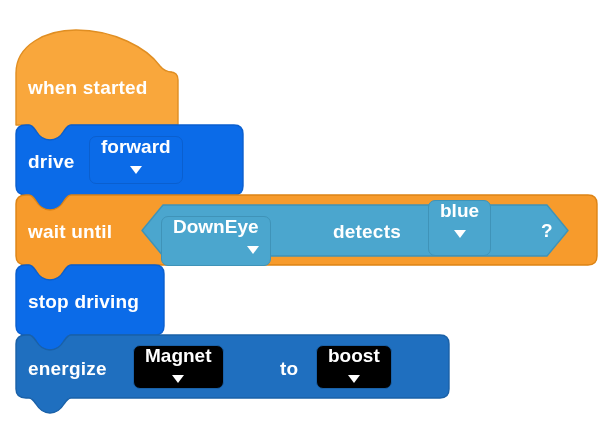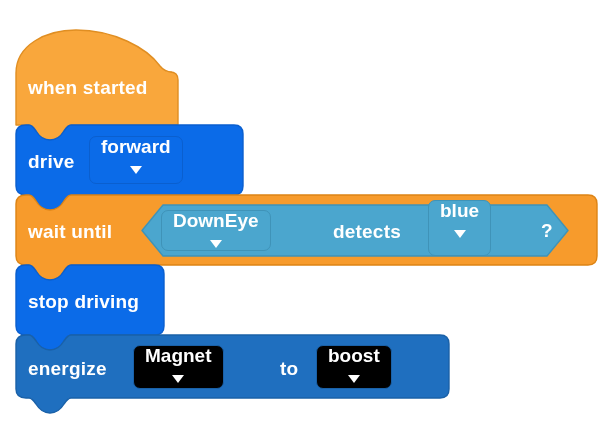--- a/index.html
+++ b/index.html
@@ -192,21 +192,21 @@
 
   <div class="lbl" style="left:28px; top:152px;">drive</div>
 
   <div class="pill on-brightblue" style="left:89px; top:136px; height:48px;">
     <span class="txt">forward</span>
     <span class="caret"></span>
   </div>
 
   <div class="lbl" style="left:28px; top:222px;">wait until</div>
 
-  <div class="pill on-teal" style="left:161px; top:210px; height:41px;">
+  <div class="pill on-teal" style="left:161px; top:216px; height:50px;align-items:flex-end;">
     <span class="txt">DownEye</span>
     <span class="caret"></span>
   </div>
 
   <div class="lbl" style="left:333px; top:222px;">detects</div>
 
   <div class="pill on-teal" style="left:428px; top:200px; height:56px;">
     <span class="txt">blue</span>
     <span class="caret"></span>
   </div>

